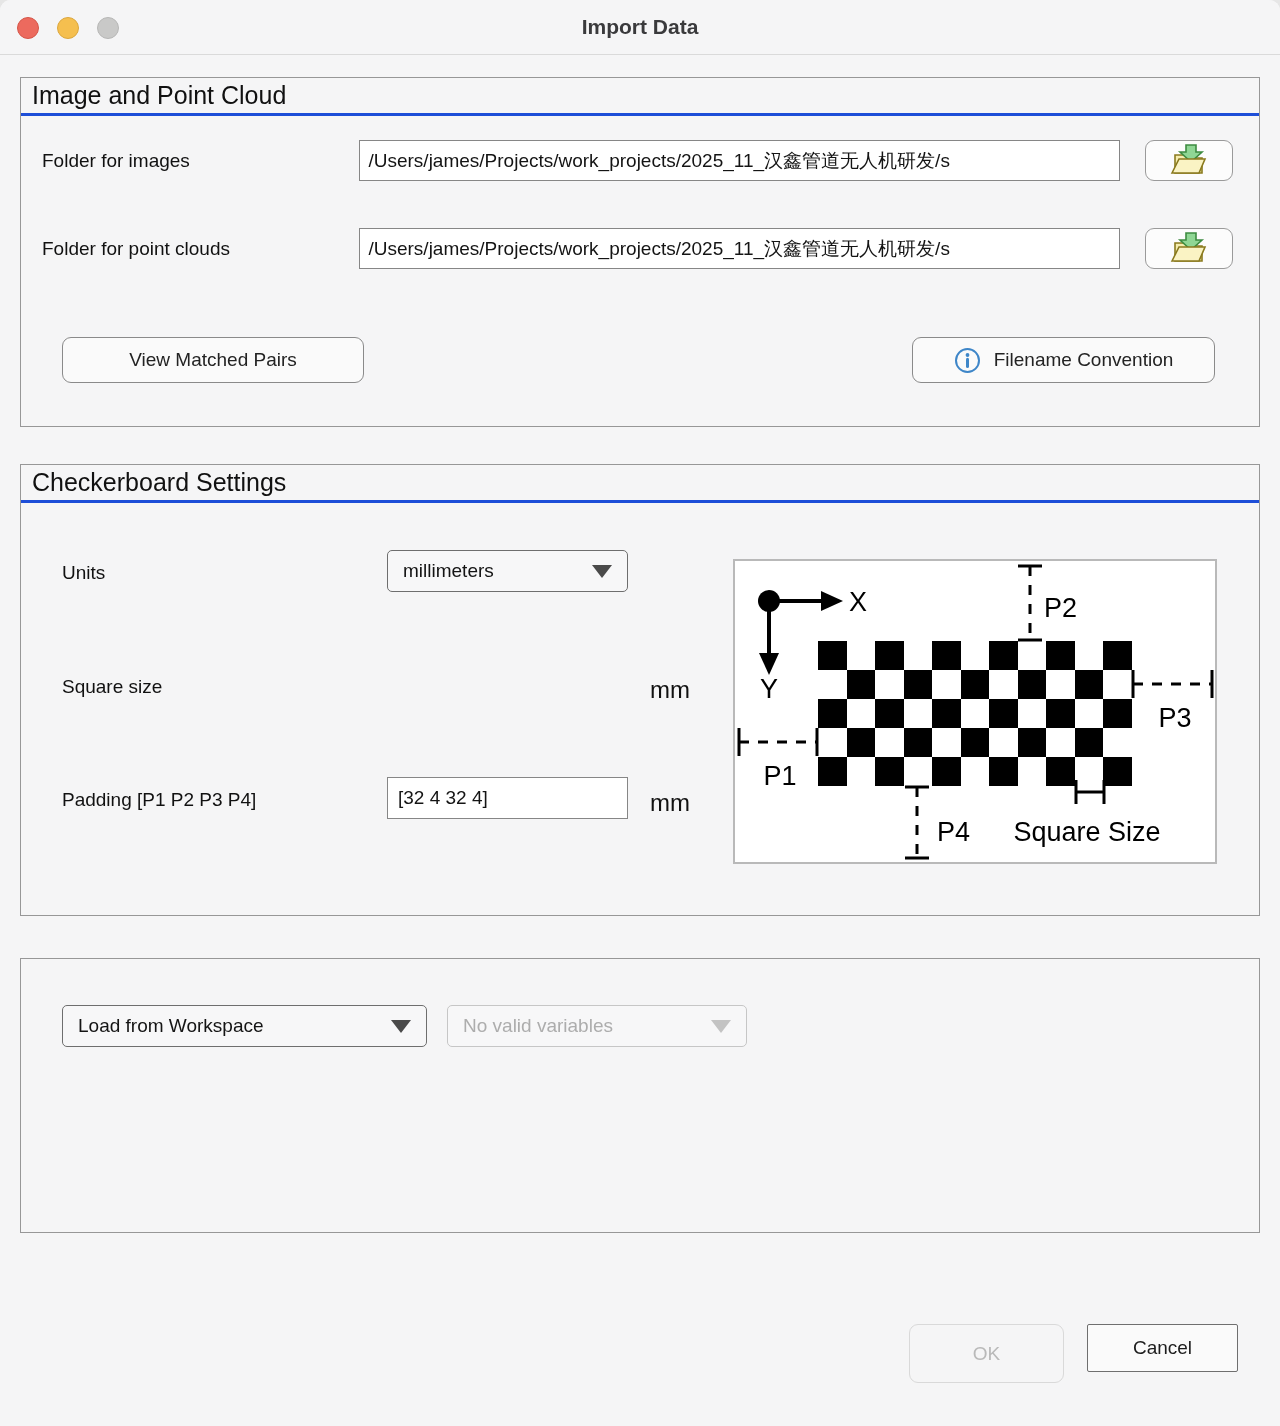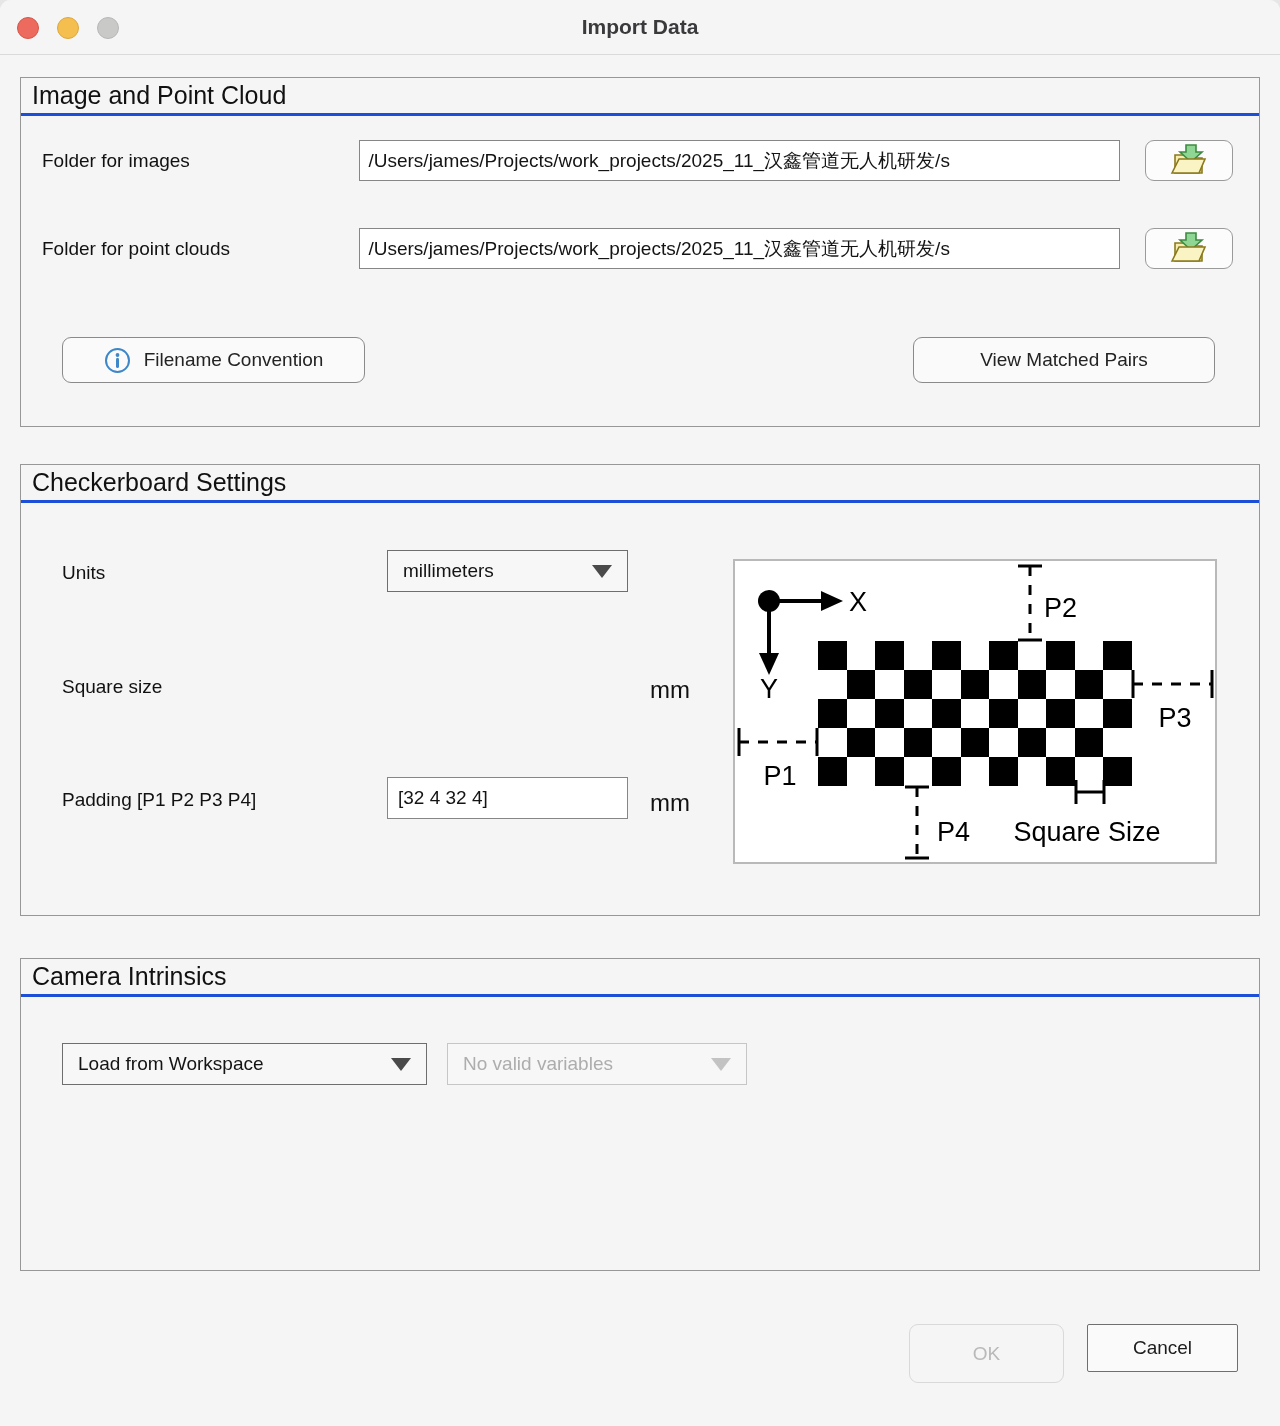--- a/index.html
+++ b/index.html
@@ -54,21 +54,21 @@
   }
   .fc-btn { width:303px; gap:13px; }
   .vmp-btn { width:302px; }
   
   .gb2-body { position:relative; height:412px; }
   .cb-label { position:absolute; left:41px; font-size:19px; color:#111; }
   .units-label   { top:59px; }
   .sq-label      { top:173px; }
   .pad-label     { top:286px; }
   .dropdown {
-    position:absolute; height:42px; border:1.5px solid #6e6e6e; border-radius:0;
+    position:absolute; height:42px; border:1.5px solid #6e6e6e; border-radius:5px;
     background:#f7f7f8; display:flex; align-items:center; justify-content:space-between;
     padding:0 15px; font-size:19px; color:#141414; cursor:pointer;
   }
   .units-dd { left:366px; top:47px; width:241px; }
   .dd-arrow { width:0; height:0; border-left:10px solid transparent; border-right:10px solid transparent; border-top:13px solid #4a4a4a; }
   .num-input {
     position:absolute; left:366px; width:241px; height:42px;
     border:1.5px solid #868686; background:#fff; border-radius:0;
     font-family:"Liberation Sans", sans-serif; font-size:19px; color:#141414;
     padding:0 10px; outline:none;
@@ -141,32 +141,32 @@
           <span>
             <svg width="40" height="34" viewBox="0 0 40 34">
               <path d="M6,13 h10 l3,3 h14 v15 h-27 z" fill="#f6edae" stroke="#8a7a1e" stroke-width="1.6"></path>
               <polygon points="17,3 27,3 27,10 33,10 22,20 11,10 17,10" fill="#8fd694" stroke="#3d8b40" stroke-width="1.6"></polygon>
               <path d="M3,31 L10,17 L36,17 L30,31 Z" fill="#faf3c4" stroke="#8a7a1e" stroke-width="1.6"></path>
             </svg>
           </span>
         </button>
       </div>
       <div class="btn-row">
+        <button class="dlg-btn vmp-btn">
+          <span>View Matched Pairs</span>
+        </button>
         <button class="dlg-btn fc-btn">
           <span style="display:inline-flex;">
             <svg width="27" height="27" viewBox="0 0 27 27">
               <circle cx="13.5" cy="13.5" r="11.5" fill="none" stroke="#3e86c8" stroke-width="2"></circle>
               <circle cx="13.5" cy="8" r="1.9" fill="#3e86c8"></circle>
               <line x1="13.5" y1="12.2" x2="13.5" y2="19.5" stroke="#3e86c8" stroke-width="3" stroke-linecap="round"></line>
             </svg>
           </span>
           <span>Filename Convention</span>
-        </button>
-        <button class="dlg-btn vmp-btn">
-          <span>View Matched Pairs</span>
         </button>
       </div>
     </div>
   </div>
 
   <div class="groupbox gb2">
     <div class="gb-header">Checkerboard Settings</div>
     <div class="gb2-body">
       <div class="cb-label units-label">Units</div>
       <div class="dropdown units-dd">
@@ -246,21 +246,20 @@
           <line x1="341" y1="219" x2="341" y2="243" stroke="#000" stroke-width="3"></line>
           <line x1="341" y1="231" x2="369" y2="231" stroke="#000" stroke-width="3"></line>
           <line x1="369" y1="219" x2="369" y2="243" stroke="#000" stroke-width="3"></line>
           <text x="352" y="280" font-size="27" fill="#000" text-anchor="middle">Square Size</text>
         </svg>
       </div>
     </div>
   </div>
 
   <div class="groupbox gb3">
-    <div class="gb-header">Camera Intrinsics</div>
     <div class="gb3-body">
       <div class="dropdown src-dd">
         <span>Load from Workspace</span>
         <span class="dd-arrow"></span>
       </div>
       <div class="dropdown vars-dd">
         <span>No valid variables</span>
         <span class="dd-arrow"></span>
       </div>
     </div>

